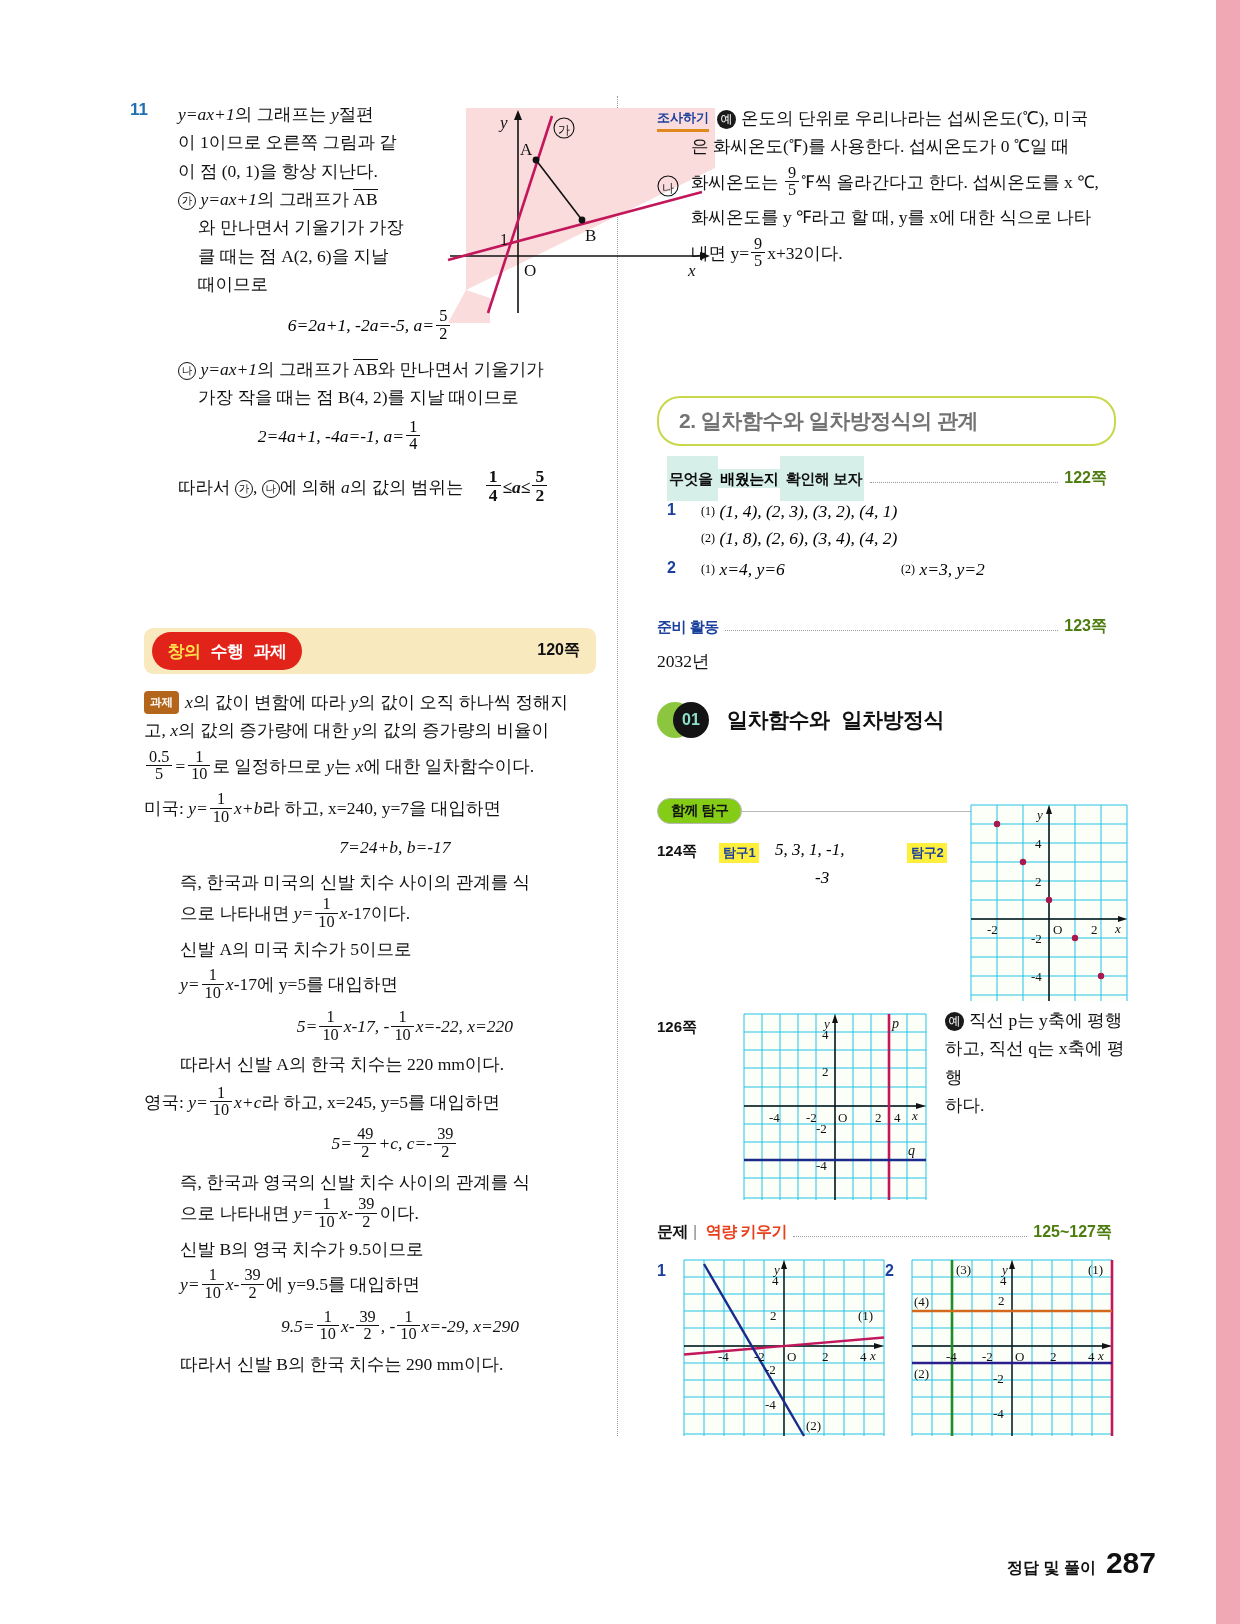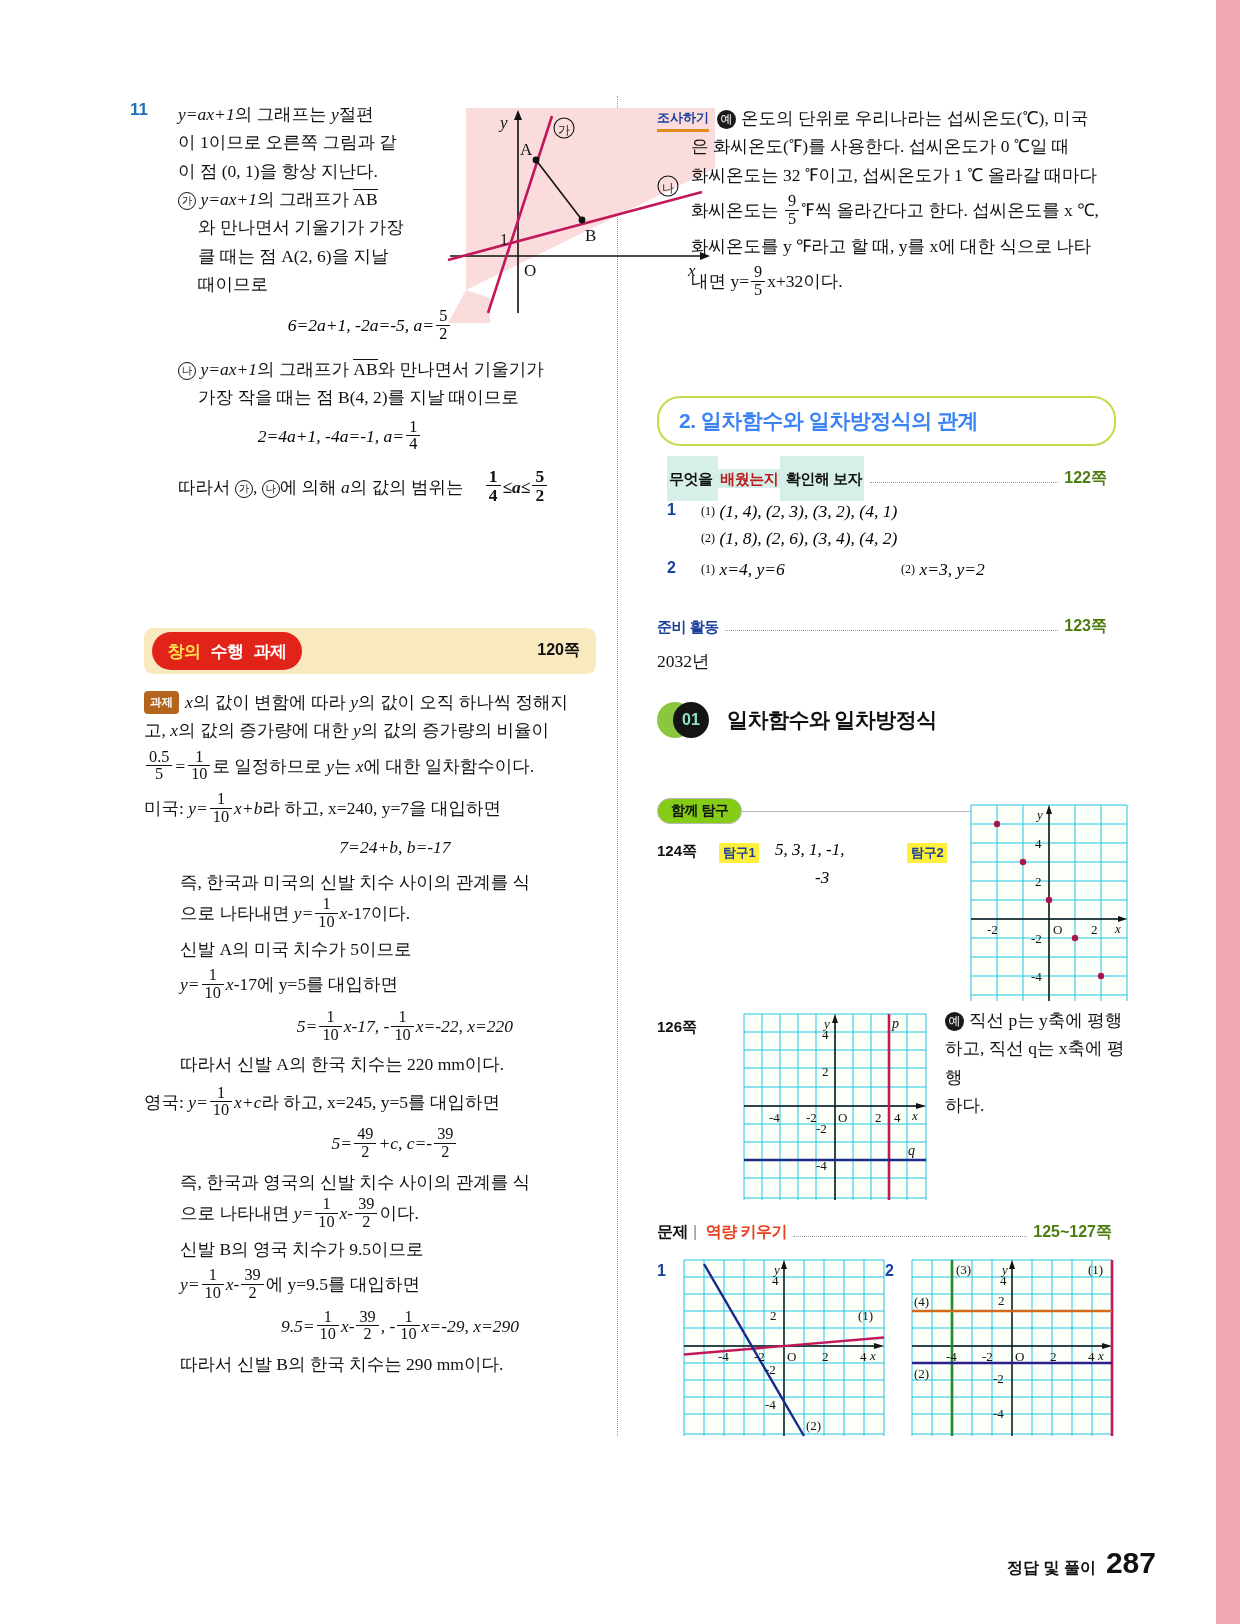--- a/index.html
+++ b/index.html
@@ -101,39 +101,39 @@
     font-family:"Liberation Sans", sans-serif;vertical-align:1px;margin-right:5px;
   }
 
   
   #sec2-box{
     position:absolute;left:12px;top:396px;width:455px;height:46px;
     border:2px solid #c9d84a;border-radius:23px;background:#fff;
     display:flex;align-items:center;
   }
   #sec2-box .t{
-    font-family:"Liberation Sans", sans-serif;font-weight:bold;font-size:21px;color:#3b82f6;
+    font-family:"Liberation Sans", sans-serif;font-weight:bold;font-size:21px;color:#737373;
     margin-left:20px;letter-spacing:-0.5px;
   }
 
   
   .leader-row{
     display:flex;align-items:flex-end;gap:6px;
   }
   .leader-row .dots{
     flex:1;border-bottom:1.5px dotted #9a9a9a;margin-bottom:6px;height:1px;
   }
   .leader-row .pg{
     font-family:"Liberation Sans", sans-serif;font-weight:bold;font-size:16px;color:#4d7c0f;
   }
   .label-learned{
     font-family:"Liberation Sans", sans-serif;font-weight:bold;font-size:15px;color:#111;
     letter-spacing:-0.5px;white-space:nowrap;
   }
-  .label-learned .blue{color:#b91c1c;background:#d6efe8;padding:1px 2px;}
+  .label-learned .blue{color:#000000;background:#d6efe8;padding:1px 2px;}
   .label-learned .plain{background:#d6efe8;padding:14px 2px;}
   .label-prep{
     font-family:"Liberation Sans", sans-serif;font-weight:bold;font-size:15px;color:#1b3f9c;
     letter-spacing:-0.5px;white-space:nowrap;
   }
   .label-problem{
     font-family:"Liberation Sans", sans-serif;font-weight:bold;font-size:16px;color:#111;
     letter-spacing:-0.5px;white-space:nowrap;
   }
   .label-problem .red{color:#e8401c;margin-left:4px;}
@@ -149,21 +149,21 @@
   #lesson01 .badge{position:relative;width:62px;height:40px;}
   #lesson01 .green{
     position:absolute;left:0;top:2px;width:36px;height:36px;border-radius:50%;background:#8cc63f;
   }
   #lesson01 .black{
     position:absolute;left:16px;top:2px;width:36px;height:36px;border-radius:50%;background:#141414;
     color:#8ee0c8;font-family:"Liberation Sans", sans-serif;font-weight:bold;font-size:16px;
     display:flex;align-items:center;justify-content:center;
   }
   #lesson01 .ttl{
-    font-family:Liberation Serif, serif;font-weight:bold;font-size:21px;color:#111;
+    font-family:Liberation Mono, monospace;font-weight:bold;font-size:21px;color:#111;
     letter-spacing:-0.5px;margin-left:8px;
   }
 
   
   .pill-explore{
     display:flex;align-items:center;gap:0px;
   }
   .pill-explore .pill{
     border:1.5px solid #b9b9b9;border-radius:16px;padding:3px 13px;
     font-family:"Liberation Sans", sans-serif;font-weight:bold;font-size:14px;color:#111;
@@ -334,21 +334,20 @@
     </div>
   </div>
 
   <div class="col" id="right-col">
 
     <div style="position:absolute;left:12px;top:104px;width:460px;" class="ko">
       <div>
         <span class="survey-chip">조사하기</span><span class="ex-badge">예</span><span>온도의 단위로 우리나라는 섭씨온도(℃), 미국</span>
       </div>
       <div style="margin-left:34px;">은 화씨온도(℉)를 사용한다. 섭씨온도가 0 ℃일 때</div>
-      <div style="margin-left:34px;">화씨온도는 32 ℉이고, 섭씨온도가 1 ℃ 올라갈 때마다</div>
       <div style="margin-left:34px;margin-top:4px;">
         <span>화씨온도는 </span><span class="frac"><span class="num">9</span><span class="den">5</span></span><span>℉씩 올라간다고 한다. 섭씨온도를 x ℃,</span>
       </div>
       <div style="margin-left:34px;margin-top:4px;">화씨온도를 y ℉라고 할 때, y를 x에 대한 식으로 나타</div>
       <div style="margin-left:34px;margin-top:4px;">
         <span>내면 y=</span><span class="frac"><span class="num">9</span><span class="den">5</span></span><span>x+32이다.</span>
       </div>
     </div>
 
     <div id="sec2-box">

